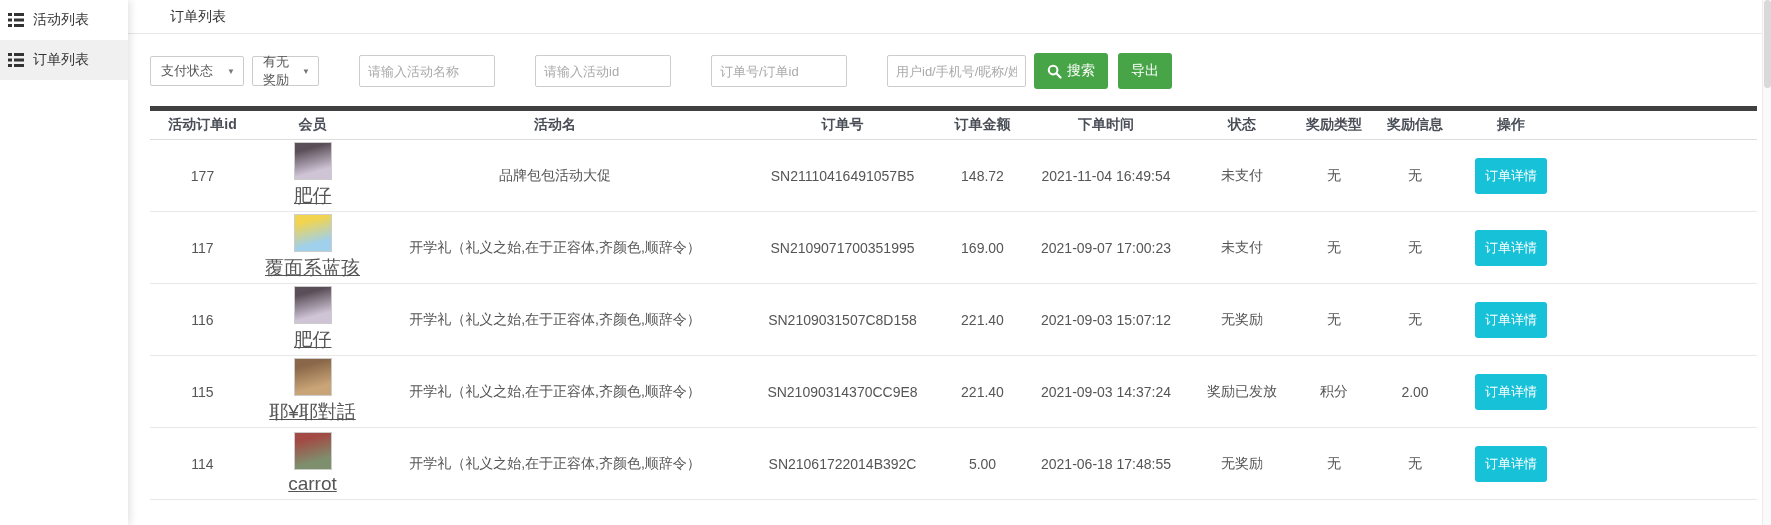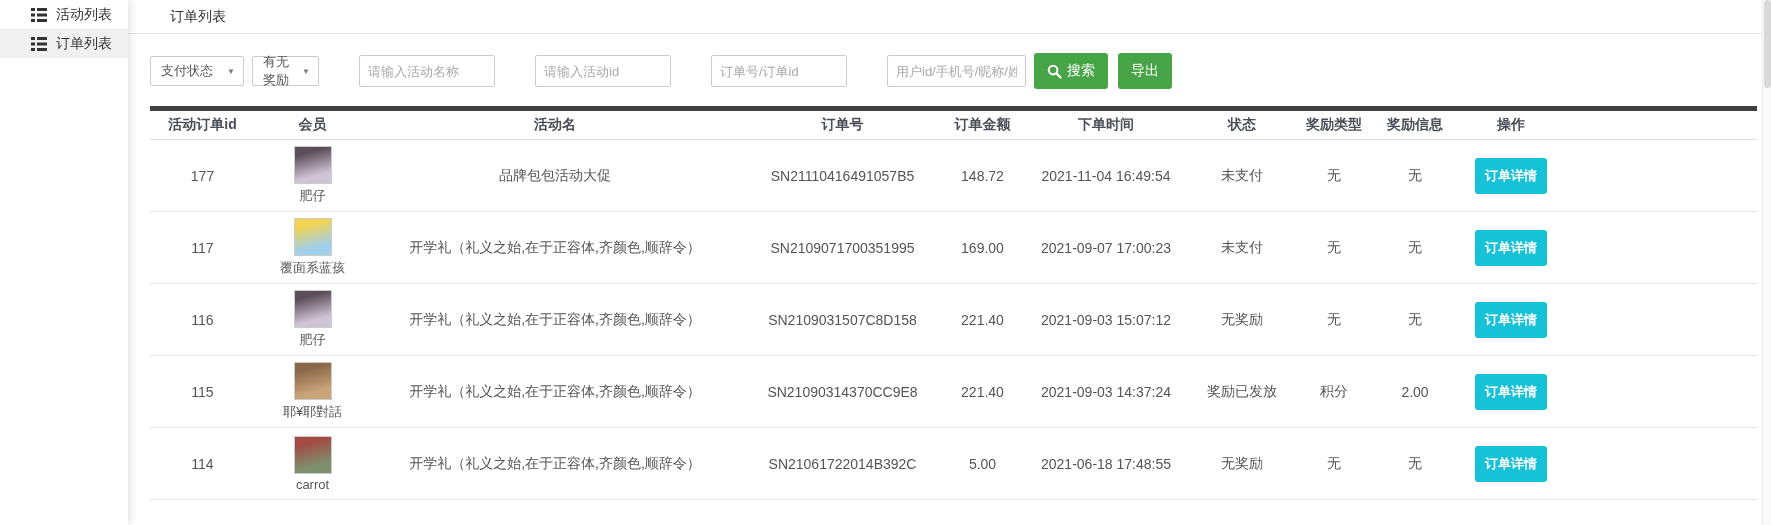--- a/index.html
+++ b/index.html
@@ -2,21 +2,21 @@
 <html style="--green: #47a447; --cyan: #17c2d8;"><head>
 <meta charset="utf-8">
 <style>
   * { margin:0; padding:0; box-sizing:border-box; }
   html,body { width:1771px; height:525px; overflow:hidden; background:#fff;
     font-family:"Liberation Sans","DejaVu Sans",sans-serif; }
   .app { display:flex; width:100%; height:100%; position:relative; }
 
   
   .sidebar { width:128px; height:100%; background:#fff; box-shadow:2px 0 8px rgba(0,0,0,.12); position:relative; z-index:2; flex:none; }
-  .side-item { height:29px; display:flex; align-items:center; padding-left:31px; cursor:pointer; color:#333; font-size:14px; }
+  .side-item { height:40px; display:flex; align-items:center; padding-left:8px; cursor:pointer; color:#333; font-size:14px; }
   .side-item.active { background:#f0f0f0; }
   .licon { width:16px; height:14px; margin-right:9px; display:inline-block; flex:none; }
 
   
   .main { flex:1; background:#fff; position:relative; z-index:1; }
   .topbar { height:34px; display:flex; align-items:center; padding-left:42px; border-bottom:1px solid #e8e8e8; }
   .page-title { font-size:14px; color:#333; }
   .content { padding:0 14px 0 22px; }
 
   
@@ -31,22 +31,22 @@
 
   .section-label { margin-top:14px; font-size:13px; color:#333; }
 
   
   table { border-collapse:collapse; table-layout:fixed; width:1607px; margin-top:17px; }
   th, td { text-align:center; font-size:14px; color:#555; overflow:hidden; white-space:nowrap; }
   thead th { color:#4a4e57; font-weight:bold; height:31px; border-top:5px solid #404040; border-bottom:1px solid #ddd; }
   tbody td { border-bottom:1px solid #e8e8e8; height:72px; }
   .member { display:flex; flex-direction:column; align-items:center; justify-content:center; }
   .avatar { width:38px; height:38px; border:1px solid #ccc; background:#eee; display:block; }
-  .mname { font-size:13px; color:#555; margin-top:3px; max-width:110px; overflow:hidden; }
-  .btn-cyan { border:none; border-radius:3px; background:var(--cyan,#17c2d8); color:#fff; font-size:13px; padding:9px 10px; cursor:pointer;font-weight:bold; }
+  .mname { font-size:19px; color:#555; margin-top:3px; max-width:110px; overflow:hidden;text-decoration:underline; }
+  .btn-cyan { border:none; border-radius:3px; background:var(--cyan,#17c2d8); color:#fff; font-size:13px; padding:9px 10px; cursor:pointer; }
 
   
   .scrollbar { position:absolute; right:0; top:0; width:9px; height:100%; background:#fafafa; border-left:1px solid #ececec; z-index:3; }
   .scroll-thumb { position:absolute; top:0; left:1px; width:7px; height:88px; background:#d9d9d9; border-radius:4px; }
 </style>
 </head>
 <body>
 
 <div class="app">
 

